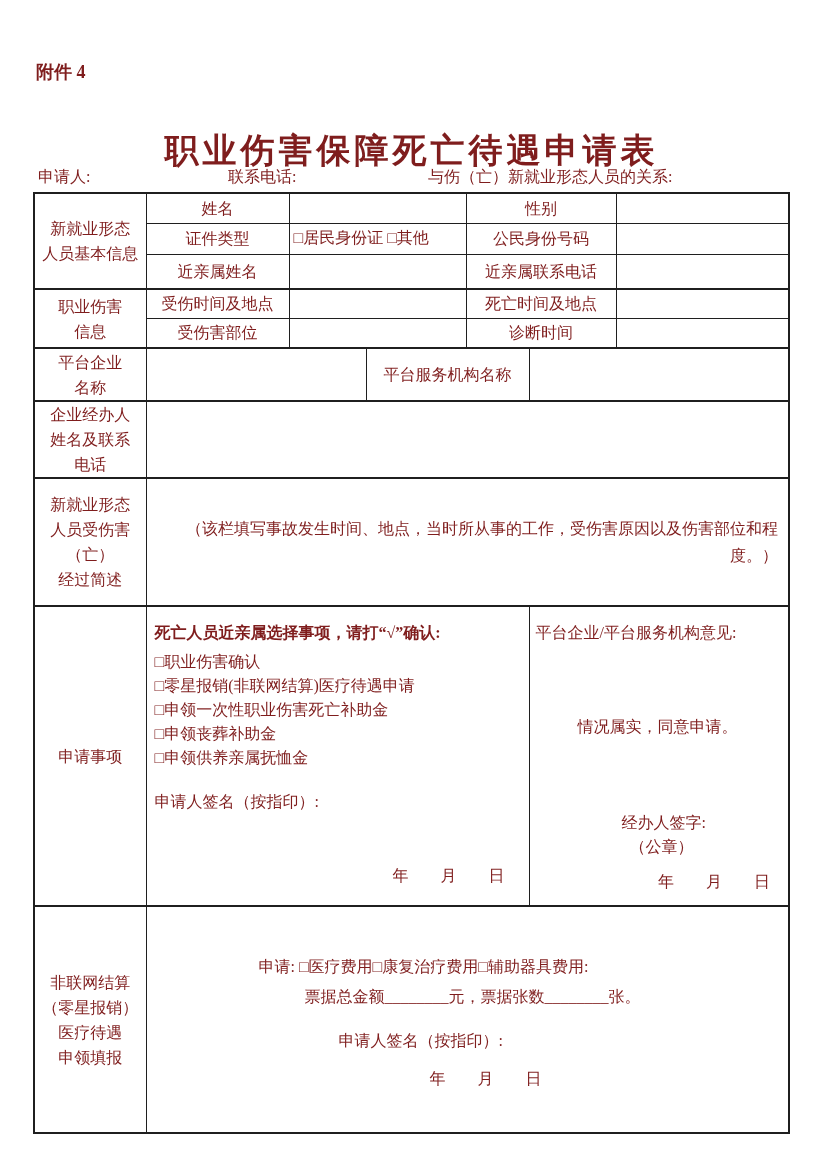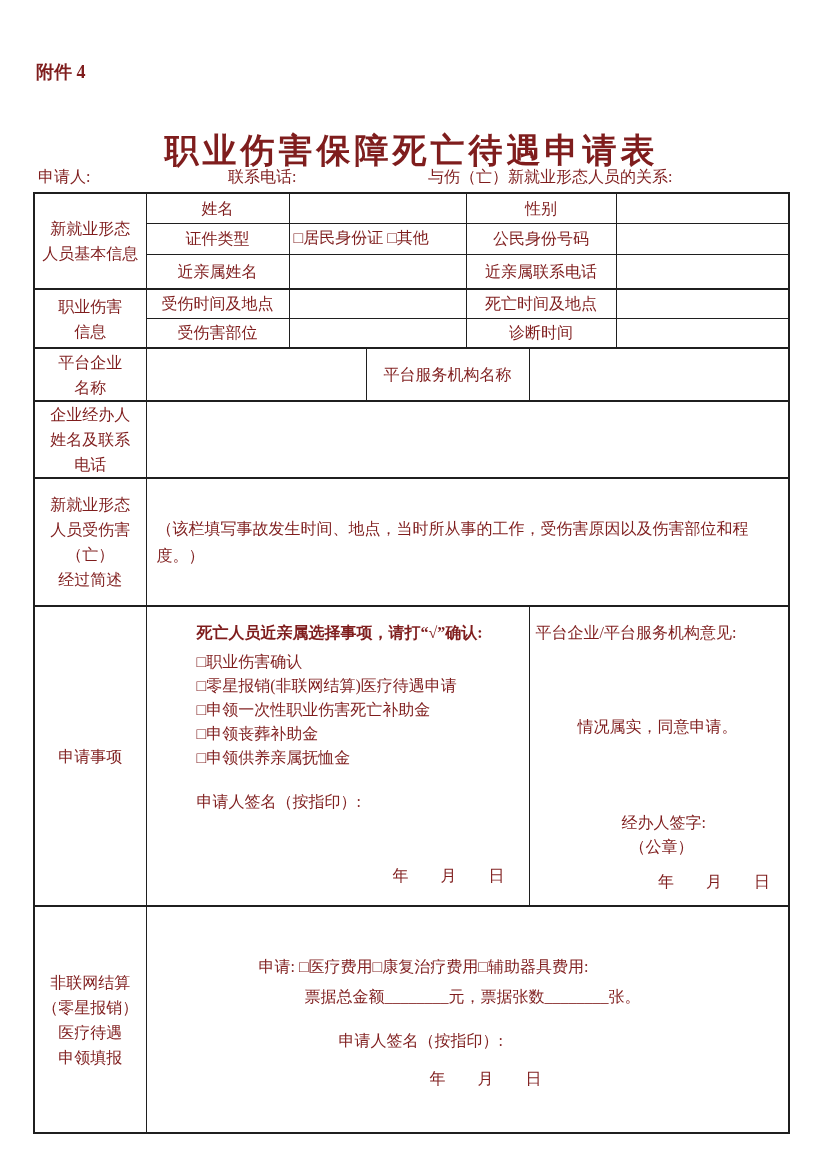--- a/index.html
+++ b/index.html
@@ -38,29 +38,28 @@
     border:1px solid #1f1f1f;
     padding:0;
     font-size:16px;
     vertical-align:middle;
     overflow:hidden;
   }
   td.bb2 { border-bottom-width:2px; }
   .lbl { text-align:center; line-height:25px; }
   .lbl div { text-align:center; }
   .opts { text-align:left; padding-left:4px; white-space:nowrap; }
-  .hint { text-align:left; padding:0 10px; line-height:27px; }
+  .hint { text-align:right; padding:0 10px; line-height:27px; }
 
   
   td.cell-app { vertical-align:top; }
   .app-body {
     box-sizing:border-box; height:298px;
     display:flex; flex-direction:column;
     padding:15px 10px 10px 8px;
-    margin-left:42px;
   }
   .app-heading { font-weight:bold; line-height:22px; white-space:nowrap; }
   .app-options { list-style:none; margin:6px 0 0 0; padding:0; }
   .app-options li { line-height:24px; white-space:nowrap; }
   .app-sign { margin-top:22px; }
   .app-date { margin-top:auto; align-self:flex-end; margin-right:14px; margin-bottom:8px; white-space:nowrap; }
 
   
   td.cell-opinion { position:relative; vertical-align:top;text-align:right; }
   .op-title   { position:absolute; top:16px;  left:6px;  white-space:nowrap; }

